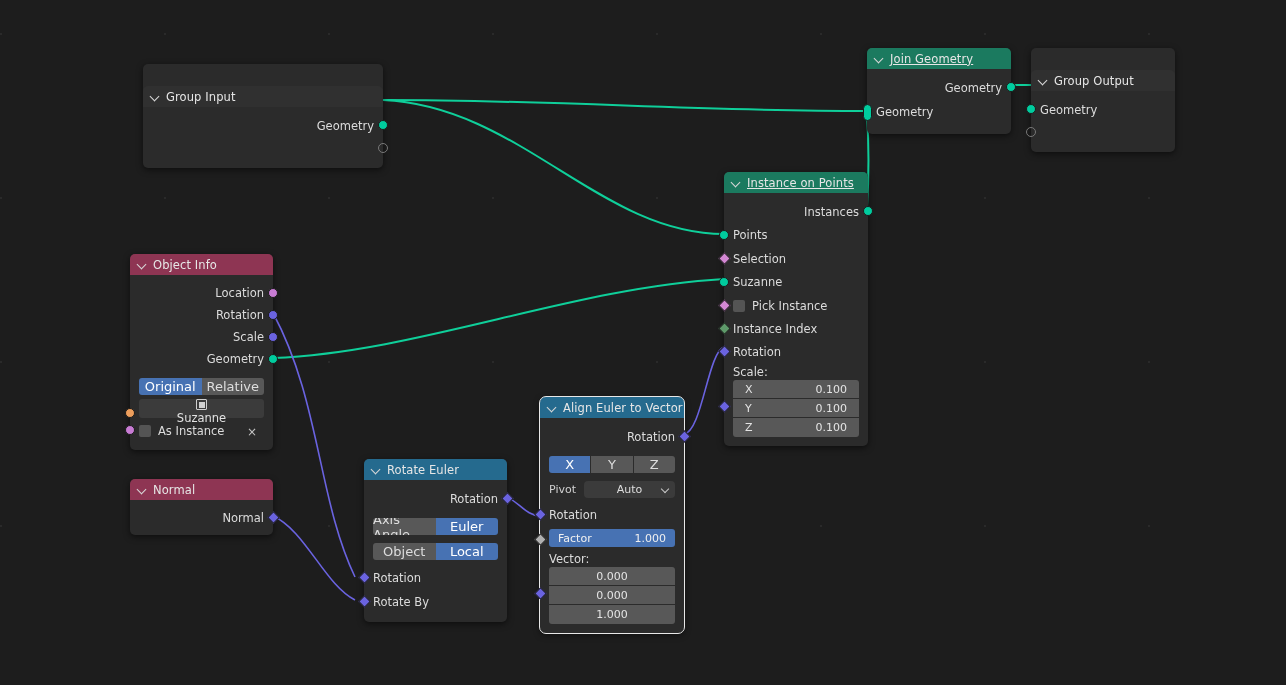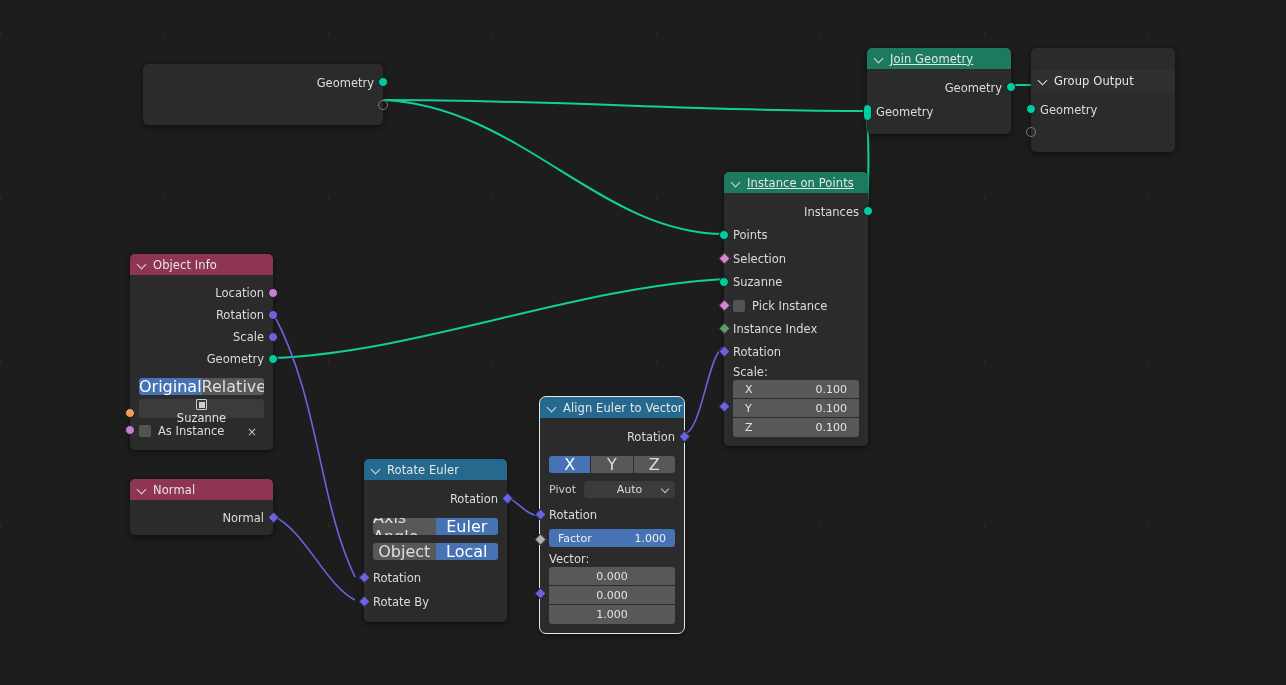--- a/index.html
+++ b/index.html
@@ -93,21 +93,21 @@
   }
   .sock.multi.left { left: -4.5px; }
 
   
   .wrow { padding: 0 9px; margin-top: 2px; position: relative; height: 21px; display:flex; align-items:center;}
   .seg {
     display: flex; width: 100%; height: 17px; border-radius: 3px; overflow: hidden;
   }
   .seg > div {
     flex: 1; display: flex; align-items: center; justify-content: center;
-    font-size: 16px; color: #dedede; background: #585858;
+    font-size: 13px; color: #dedede; background: #585858;
   }
   .seg > div.on { background: #4772b3; color: #ffffff; }
   .seg3 > div { border-right: 1px solid #2b2b2b; }
   .seg3 > div:last-child { border-right: none; }
 
   .pivotrow { display: flex; align-items: center; gap: 8px; padding: 0 9px; height: 21px; margin-top: 2px;}
   .pivotrow .lab { font-size: 11px; color: #d0d0d0; }
   .dropdown {
     flex: 1; height: 17px; background: #3b3b3b; border-radius: 4px;
     display: flex; align-items: center; justify-content: center;
@@ -177,20 +177,24 @@
     <path d="M273,313 C 320,400 318,500 355,577" fill="none" stroke="#6a63e0" stroke-width="1.6"></path>
 
     <path d="M273,516 C 305,530 325,585 355,600" fill="none" stroke="#6a63e0" stroke-width="1.6"></path>
 
     <path d="M498,495 C 515,495 524,516 540,516" fill="none" stroke="#6a63e0" stroke-width="1.6"></path>
 
     <path d="M684,434 C 702,432 708,352 724,347" fill="none" stroke="#6a63e0" stroke-width="1.6"></path>
   </svg>
 
   <div class="node" style="left:143px; top:64px; width:240px;">
+    <div class="node-header hdr-input">
+      <span class="chev"></span>
+      <span>Group Input</span>
+    </div>
     <div class="node-body">
       <div class="row out">
         <span class="row-label">Geometry</span>
         <span class="sock geo right" style="top:6px;"></span>
       </div>
       <div class="row out" style="height:22px;">
         <span class="sock empty right" style="top:6px;"></span>
       </div>
     </div>
   </div>

